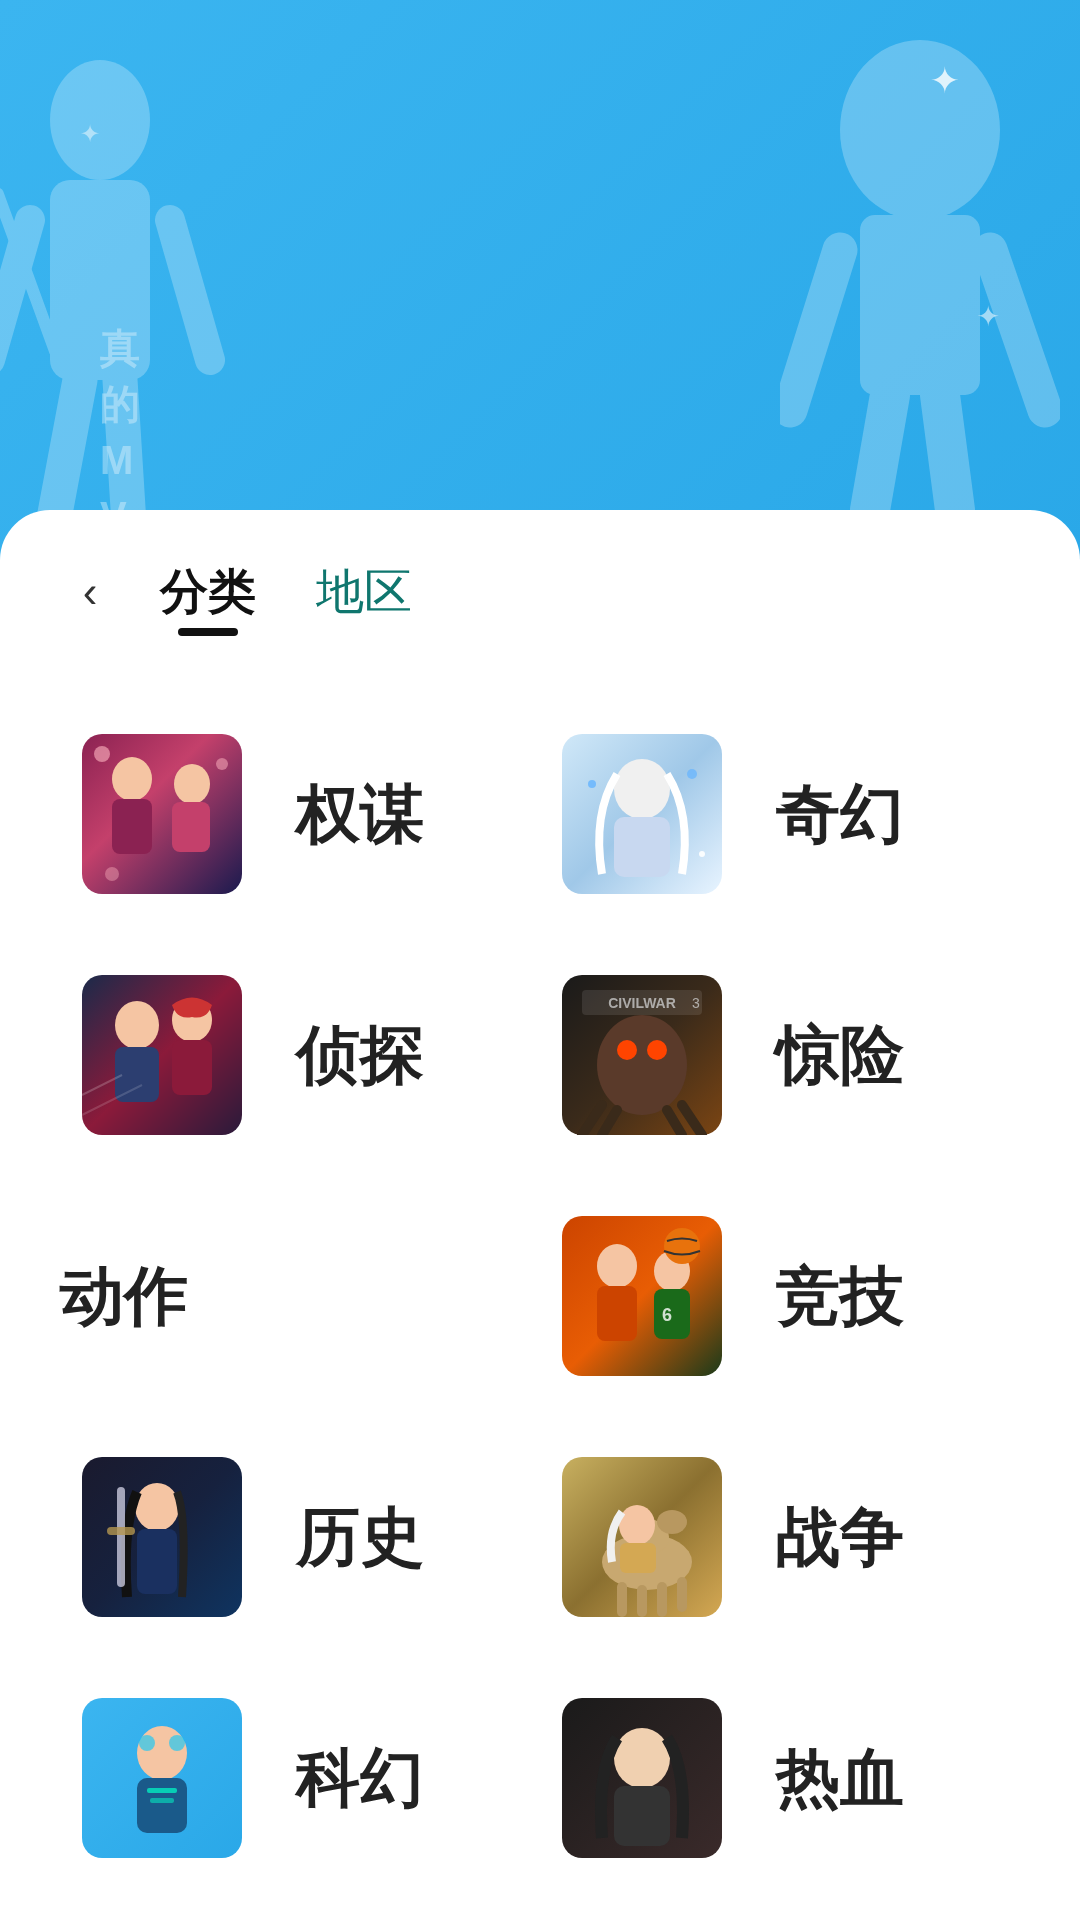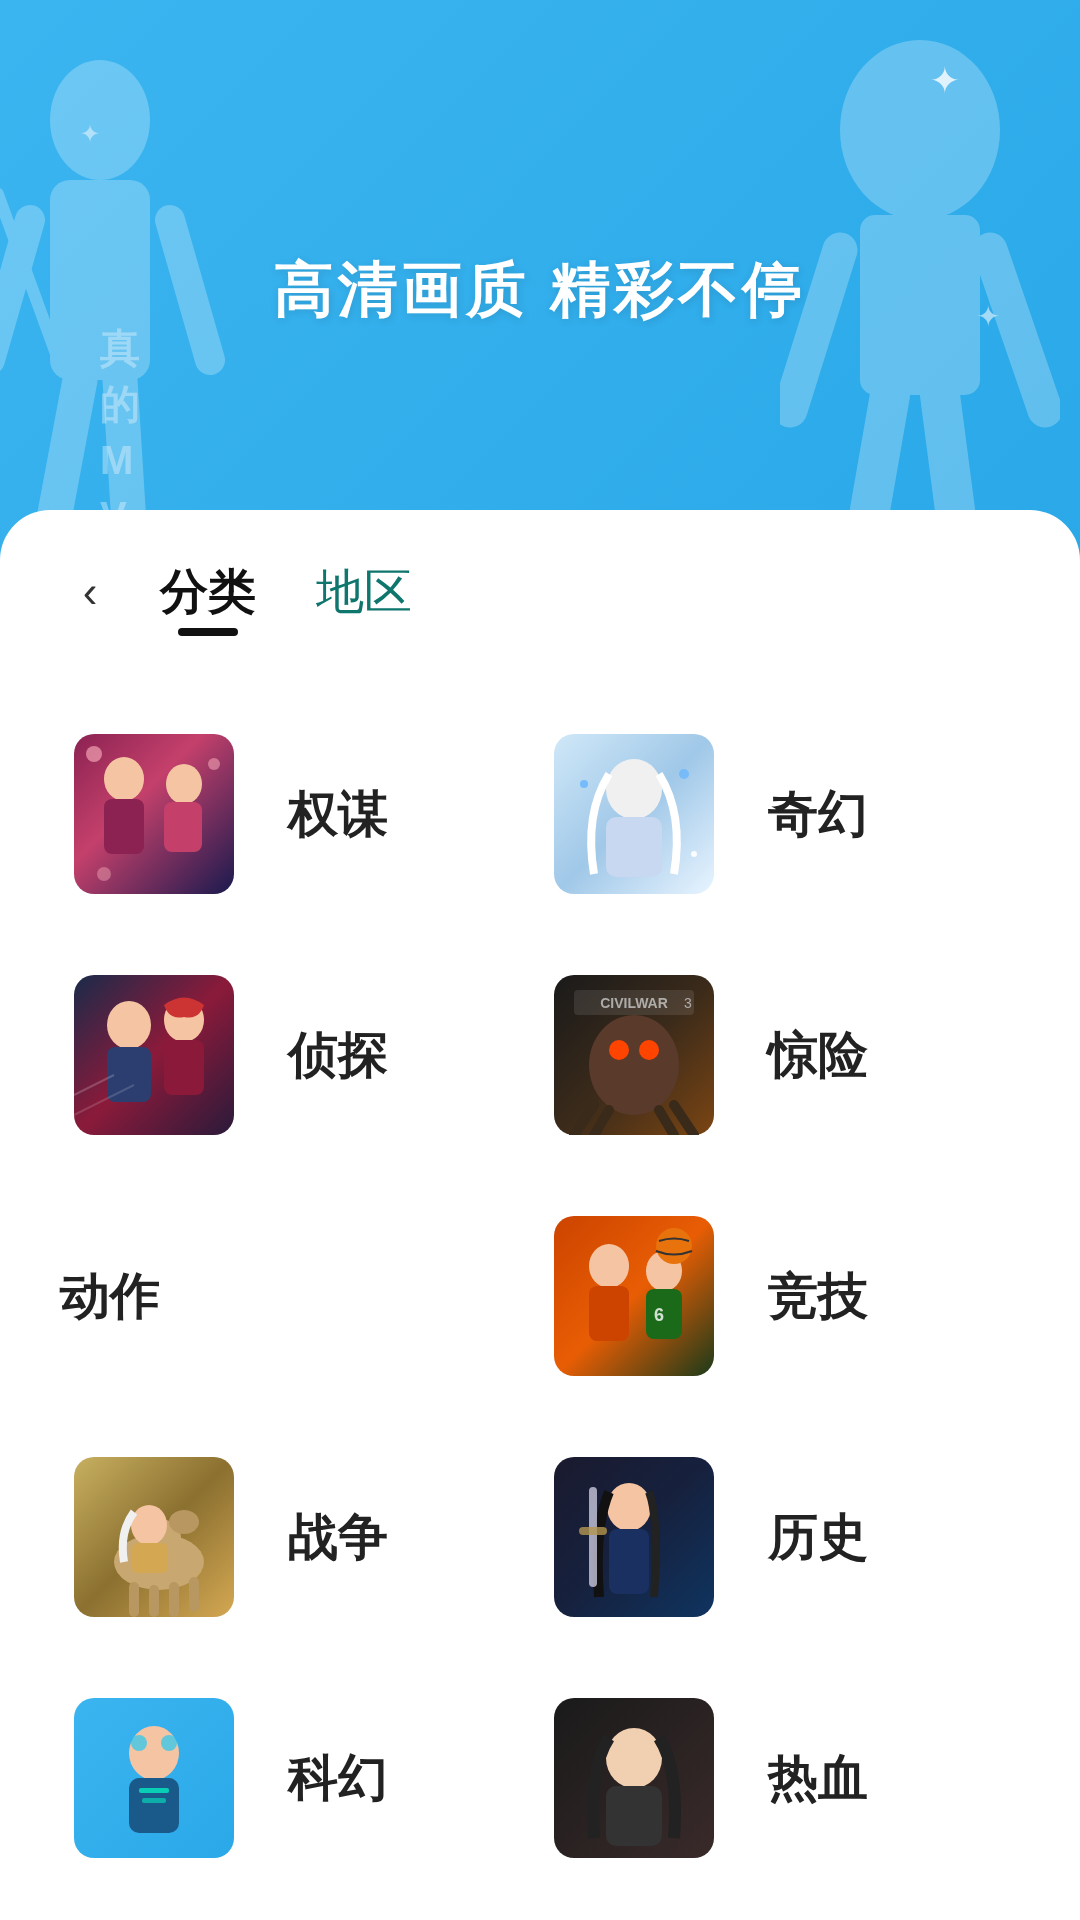--- a/index.html
+++ b/index.html
@@ -163,24 +163,25 @@
       cursor: pointer;
     }
 
     .category-cover {
       width: 188px;
       height: 160px;
       border-radius: 20px;
       overflow: hidden;
       flex-shrink: 0;
       position: relative;
+      margin-left: 8px;
     }
 
     .category-name {
-      font-size: 50px;
+      font-size: 64px;
       font-weight: 600;
       color: #222;
     }
 
     .decorative-star {
       position: absolute;
       color: rgba(255,255,255,0.8);
       font-size: 36px;
       z-index: 1;
     }
@@ -239,21 +240,20 @@
     <ellipse cx="140" cy="100" rx="80" ry="90" fill="white"></ellipse>
     <rect x="80" y="185" width="120" height="180" rx="15" fill="white"></rect>
 
     <ellipse cx="140" cy="130" rx="35" ry="25" fill="rgba(255,255,255,0.3)"></ellipse>
     <line x1="60" y1="220" x2="10" y2="380" stroke="white" stroke-width="35" stroke-linecap="round"></line>
     <line x1="210" y1="220" x2="265" y2="380" stroke="white" stroke-width="35" stroke-linecap="round"></line>
     <line x1="110" y1="365" x2="90" y2="480" stroke="white" stroke-width="40" stroke-linecap="round"></line>
     <line x1="160" y1="365" x2="175" y2="480" stroke="white" stroke-width="40" stroke-linecap="round"></line>
   </svg>
 
-  <p class="hero-subtitle">高清画质 精彩不停</p>
 </div>
 
 <div class="content-card">
 
   <div class="nav-bar">
     <div class="back-button">
       <span class="back-icon">‹</span>
     </div>
     <div class="nav-tabs">
       <span class="nav-tab active">分类</span>
@@ -401,20 +401,45 @@
         </div>
         <span class="category-name">竞技</span>
       </div>
     </div>
 
     <div class="category-row">
       <div class="category-item">
         <div class="category-cover">
           <svg class="cover-svg" viewBox="0 0 160 160" xmlns="http://www.w3.org/2000/svg">
             <defs>
+              <linearGradient id="g7" x1="0%" y1="0%" x2="100%" y2="100%">
+                <stop offset="0%" style="stop-color:#1a1a2e"></stop>
+                <stop offset="50%" style="stop-color:#16213e"></stop>
+                <stop offset="100%" style="stop-color:#0f3460"></stop>
+              </linearGradient>
+            </defs>
+            <rect width="160" height="160" fill="url(#g7)" rx="20"></rect>
+
+            <ellipse cx="75" cy="50" rx="22" ry="24" fill="#f5c5a3"></ellipse>
+            <rect x="55" y="72" width="40" height="65" rx="8" fill="#1a3060"></rect>
+
+            <path d="M55 35 Q40 70 45 140" stroke="#111" stroke-width="10" fill="none"></path>
+            <path d="M95 35 Q105 60 100 140" stroke="#222" stroke-width="8" fill="none"></path>
+
+            <rect x="35" y="30" width="8" height="100" rx="4" fill="rgba(200,200,220,0.8)"></rect>
+            <rect x="25" y="70" width="28" height="8" rx="4" fill="rgba(180,150,80,0.8)"></rect>
+          </svg>
+        </div>
+        <span class="category-name">历史</span>
+      </div>
+
+      <div class="category-item">
+        <div class="category-cover">
+          <svg class="cover-svg" viewBox="0 0 160 160" xmlns="http://www.w3.org/2000/svg">
+            <defs>
               <linearGradient id="g8" x1="0%" y1="0%" x2="100%" y2="100%">
                 <stop offset="0%" style="stop-color:#c8b060"></stop>
                 <stop offset="50%" style="stop-color:#8B7030"></stop>
                 <stop offset="100%" style="stop-color:#d4a853"></stop>
               </linearGradient>
             </defs>
             <rect width="160" height="160" fill="url(#g8)" rx="20"></rect>
 
             <ellipse cx="85" cy="105" rx="45" ry="28" fill="#c8a870"></ellipse>
             <ellipse cx="85" cy="80" rx="22" ry="18" fill="#c8a870"></ellipse>
@@ -427,45 +452,20 @@
             <path d="M60 55 Q45 75 50 105" stroke="#f0f0f0" stroke-width="8" fill="none"></path>
 
             <rect x="55" y="125" width="10" height="35" rx="5" fill="#b89860"></rect>
             <rect x="75" y="128" width="10" height="32" rx="5" fill="#b89860"></rect>
             <rect x="95" y="125" width="10" height="35" rx="5" fill="#b89860"></rect>
             <rect x="115" y="120" width="10" height="35" rx="5" fill="#b89860"></rect>
           </svg>
         </div>
         <span class="category-name">战争</span>
       </div>
-
-      <div class="category-item">
-        <div class="category-cover">
-          <svg class="cover-svg" viewBox="0 0 160 160" xmlns="http://www.w3.org/2000/svg">
-            <defs>
-              <linearGradient id="g7" x1="0%" y1="0%" x2="100%" y2="100%">
-                <stop offset="0%" style="stop-color:#1a1a2e"></stop>
-                <stop offset="50%" style="stop-color:#16213e"></stop>
-                <stop offset="100%" style="stop-color:#0f3460"></stop>
-              </linearGradient>
-            </defs>
-            <rect width="160" height="160" fill="url(#g7)" rx="20"></rect>
-
-            <ellipse cx="75" cy="50" rx="22" ry="24" fill="#f5c5a3"></ellipse>
-            <rect x="55" y="72" width="40" height="65" rx="8" fill="#1a3060"></rect>
-
-            <path d="M55 35 Q40 70 45 140" stroke="#111" stroke-width="10" fill="none"></path>
-            <path d="M95 35 Q105 60 100 140" stroke="#222" stroke-width="8" fill="none"></path>
-
-            <rect x="35" y="30" width="8" height="100" rx="4" fill="rgba(200,200,220,0.8)"></rect>
-            <rect x="25" y="70" width="28" height="8" rx="4" fill="rgba(180,150,80,0.8)"></rect>
-          </svg>
-        </div>
-        <span class="category-name">历史</span>
-      </div>
     </div>
 
     <div class="category-row">
       <div class="category-item">
         <div class="category-cover">
           <svg class="cover-svg" viewBox="0 0 160 160" xmlns="http://www.w3.org/2000/svg">
             <defs>
               <linearGradient id="g10" x1="0%" y1="0%" x2="100%" y2="100%">
                 <stop offset="0%" style="stop-color:#3bb5f0"></stop>
                 <stop offset="100%" style="stop-color:#2aa8e8"></stop>

